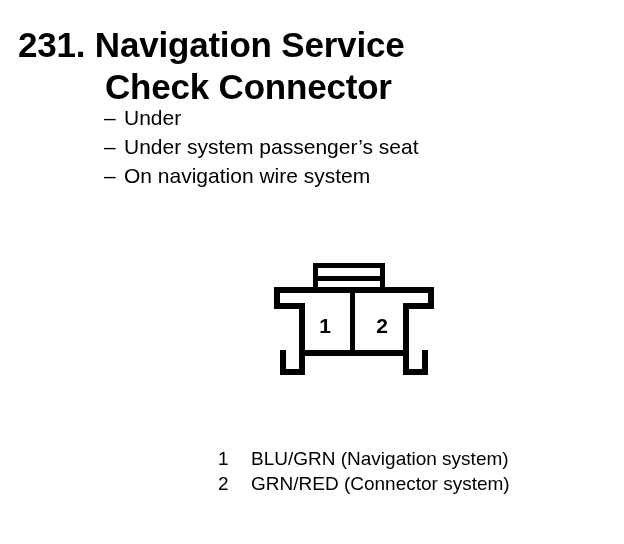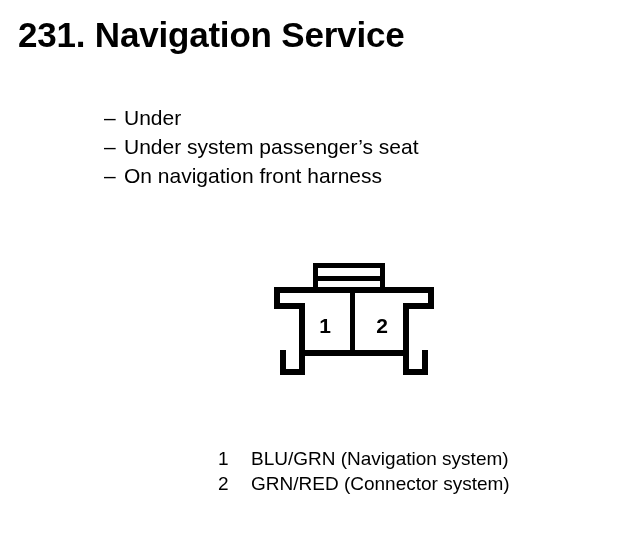--- a/index.html
+++ b/index.html
@@ -14,21 +14,21 @@
     overflow: hidden;
     font-family: "Liberation Sans", sans-serif;
     color: #000000;
     -webkit-font-smoothing: none;
   }
 
   
   #title-block {
     position: absolute;
     left: 18px;
-    top: 14px;
+    top: 24px;
     width: 590px;
   }
   .title-line {
     font-family: "Liberation Sans", sans-serif;
     font-weight: bold;
     font-size: 35px;
     line-height: 42px;
     letter-spacing: -0.2px;
     white-space: nowrap;
   }
@@ -95,34 +95,35 @@
   }
   .legend-label {
     flex: 0 0 auto;
   }
 </style>
 </head>
 <body>
 
 <div id="title-block">
   <div class="title-line title-line-1">231. Navigation Service</div>
+  <div class="title-line title-line-2">Check Connector</div>
 </div>
 
 <div id="spec-list">
   <div class="spec-row">
     <span class="spec-dash">–</span>
     <span class="spec-text">Under</span>
   </div>
   <div class="spec-row">
     <span class="spec-dash">–</span>
     <span class="spec-text">Under system passenger’s seat</span>
   </div>
   <div class="spec-row">
     <span class="spec-dash">–</span>
-    <span class="spec-text">On navigation front harness</span>
+    <span class="spec-text">On navigation wire system</span>
   </div>
 </div>
 
 <div id="connector-figure">
   <svg width="210" height="140" viewBox="0 0 210 140" xmlns="http://www.w3.org/2000/svg">
 
     <g>
 
       <rect x="58" y="18" width="5" height="27" fill="#000000"></rect>
 

